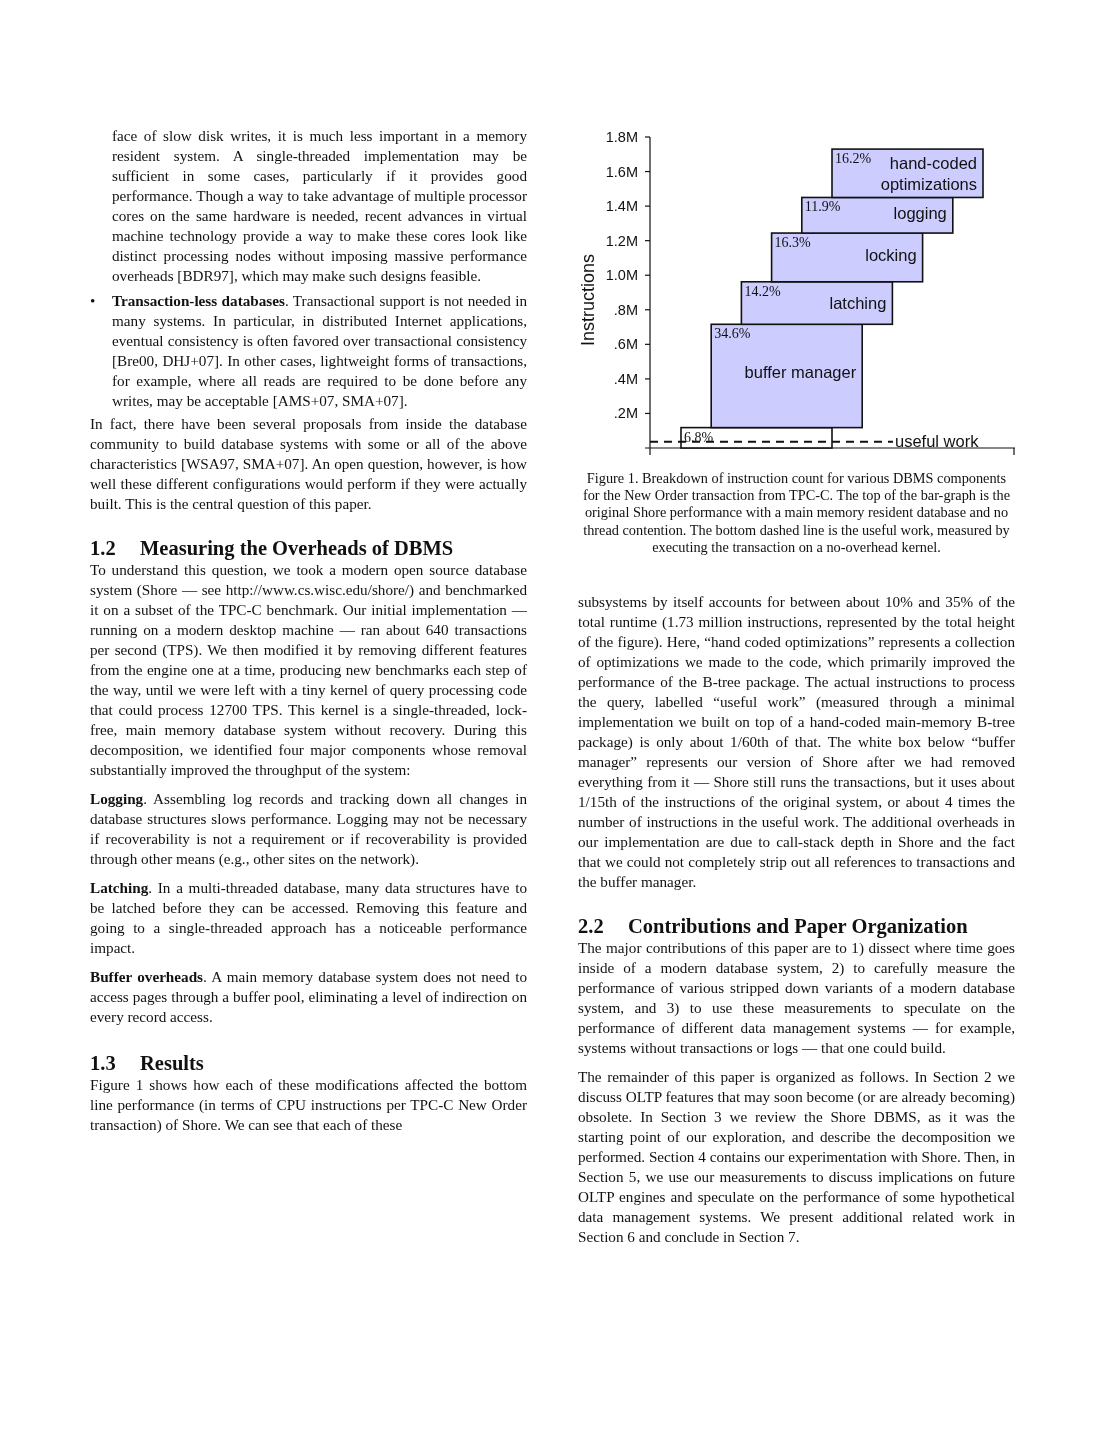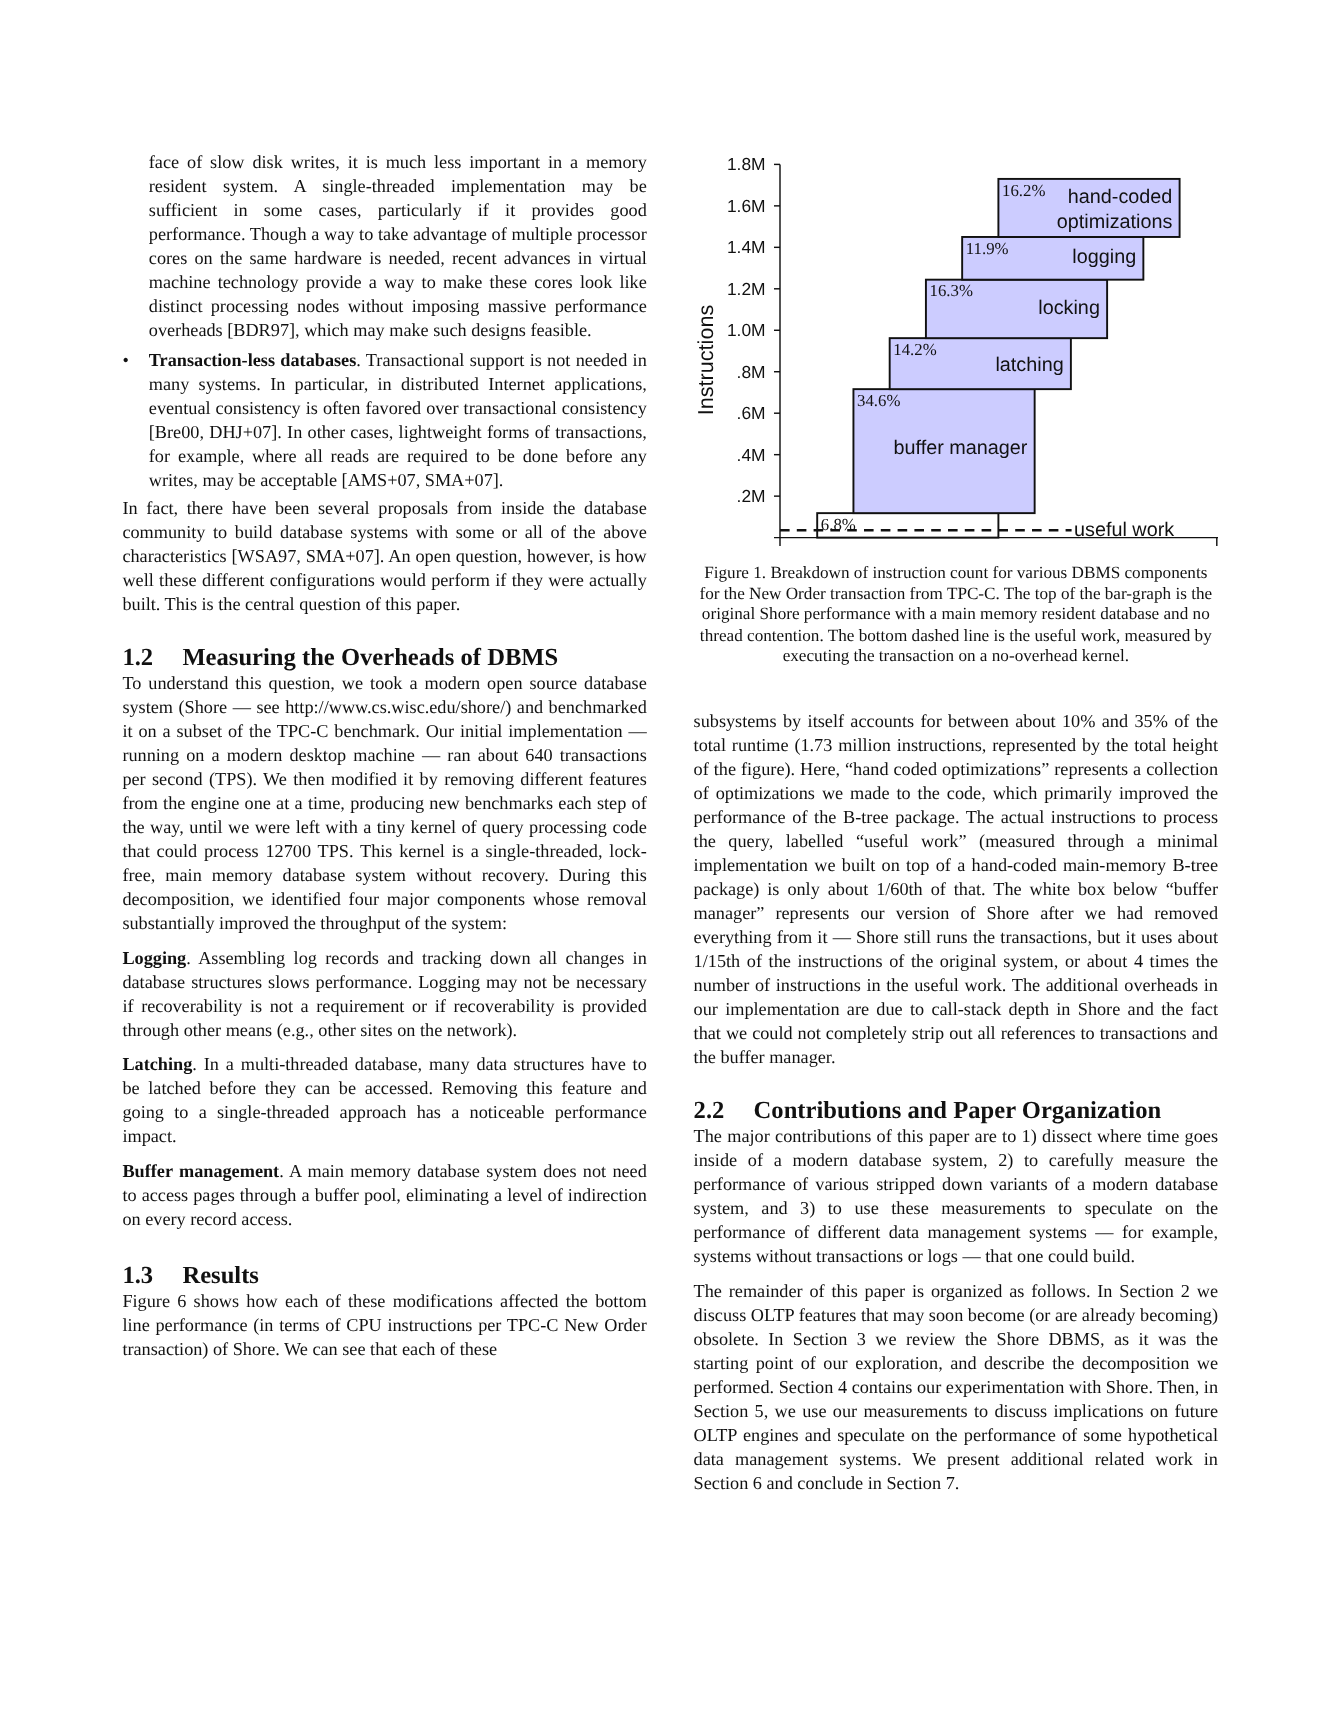--- a/index.html
+++ b/index.html
@@ -1,20 +1,20 @@
 <!DOCTYPE html>
 <html><head>
 <meta charset="utf-8">
 <style>
   html, body { margin: 0; padding: 0; background: #ffffff; }
   body { width: 1113px; height: 1440px; position: relative; overflow: hidden;
          font-family: "Liberation Serif", serif; color: #111; }
   .col { position: absolute; width: 437px; font-size: 15.2px; line-height: 20px; text-align: justify; }
   .col p { margin: 0; }
-  #left { left: 102px; top: 126px; }
+  #left { left: 90px; top: 126px; }
   #right { left: 578px; top: 592px; }
   .indent { padding-left: 22px; }
   .bullet { position: relative; padding-left: 22px; margin-top: 5px !important; }
   .bullet .dot { position: absolute; left: 0; top: 0; }
   .gap { margin-top: 9px !important; }
   h2 { font-family: "Liberation Serif", serif; font-weight: bold; font-size: 20.5px; line-height: 24px; margin: 0; text-align: left; }
   h2 .num { display: inline-block; width: 50px; }
   .sec12 { margin-top: 22px !important; }
   .sec13 { margin-top: 24px !important; }
   .sec14 { margin-top: 22px !important; }
@@ -35,26 +35,26 @@
   </p>
   <p style="margin-top:3px">In fact, there have been several proposals from inside the database community to build database systems with some or all of the above characteristics [WSA97, SMA+07]. An open question, however, is how well these different configurations would perform if they were actually built. This is the central question of this paper.</p>
 
   <h2 class="sec12">
     <span class="num">1.2</span><span>Measuring the Overheads of DBMS</span>
   </h2>
   <p>To understand this question, we took a modern open source database system (Shore — see http://www.cs.wisc.edu/shore/) and benchmarked it on a subset of the TPC-C benchmark. Our initial implementation — running on a modern desktop machine — ran about 640 transactions per second (TPS). We then modified it by removing different features from the engine one at a time, producing new benchmarks each step of the way, until we were left with a tiny kernel of query processing code that could process 12700 TPS. This kernel is a single-threaded, lock-free, main memory database system without recovery. During this decomposition, we identified four major components whose removal substantially improved the throughput of the system:</p>
 
   <p class="gap"><b>Logging</b><span>. Assembling log records and tracking down all changes in database structures slows performance. Logging may not be necessary if recoverability is not a requirement or if recoverability is provided through other means (e.g., other sites on the network).</span></p>
   <p class="gap"><b>Latching</b><span>. In a multi-threaded database, many data structures have to be latched before they can be accessed. Removing this feature and going to a single-threaded approach has a noticeable performance impact.</span></p>
-  <p class="gap"><b>Buffer management</b><span>. A main memory database system does not need to access pages through a buffer pool, eliminating a level of indirection on every record access.</span></p>
+  <p class="gap"><b>Buffer overheads</b><span>. A main memory database system does not need to access pages through a buffer pool, eliminating a level of indirection on every record access.</span></p>
 
   <h2 class="sec13">
     <span class="num">1.3</span><span>Results</span>
   </h2>
-  <p>Figure 6 shows how each of these modifications affected the bottom line performance (in terms of CPU instructions per TPC-C New Order transaction) of Shore. We can see that each of these</p>
+  <p>Figure 1 shows how each of these modifications affected the bottom line performance (in terms of CPU instructions per TPC-C New Order transaction) of Shore. We can see that each of these</p>
 </div>
 
 <svg id="chart" viewBox="570 120 450 340" xmlns="http://www.w3.org/2000/svg">
   <g id="y-axis">
     <line x1="650" y1="137" x2="650" y2="455" stroke="#111" stroke-width="1.2"></line>
     <g id="y-ticks">
         <line x1="645" y1="413.44444444444446" x2="650" y2="413.44444444444446" stroke="#111" stroke-width="1.2"></line>
         <text x="638" y="418.44444444444446" text-anchor="end" class="axis-text">.2M</text>
         <line x1="645" y1="378.8888888888889" x2="650" y2="378.8888888888889" stroke="#111" stroke-width="1.2"></line>
         <text x="638" y="383.8888888888889" text-anchor="end" class="axis-text">.4M</text>

